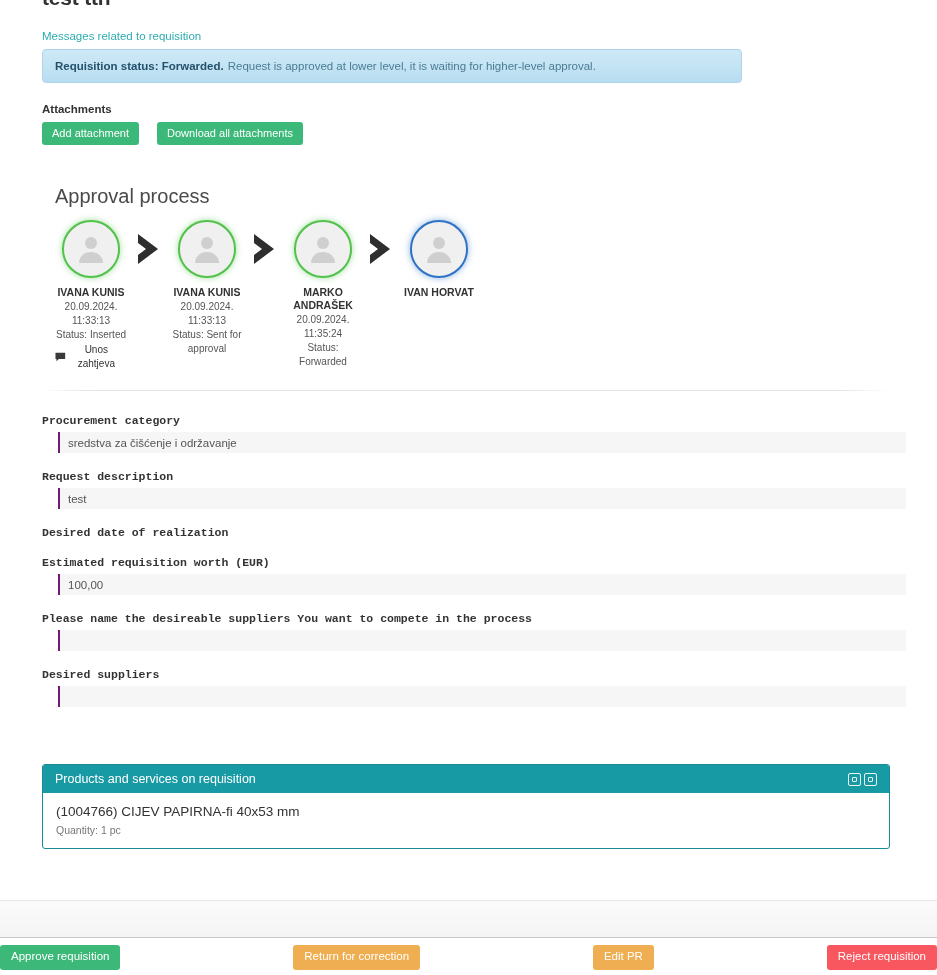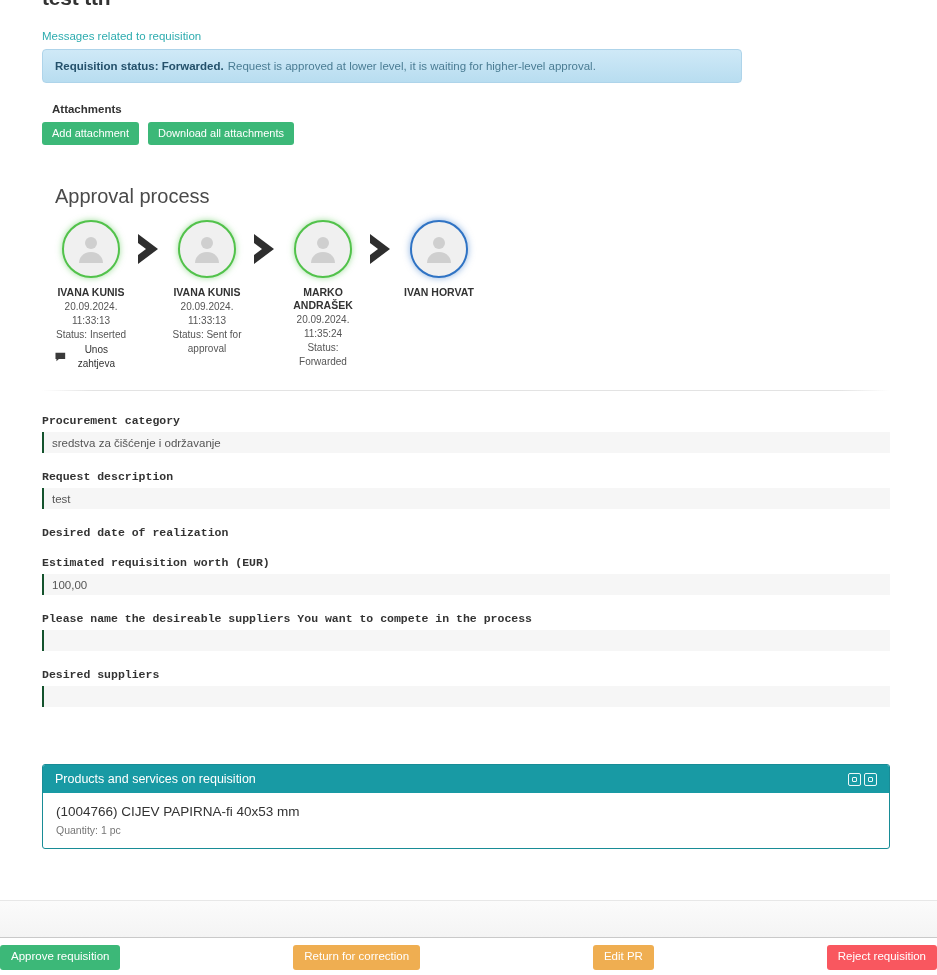--- a/index.html
+++ b/index.html
@@ -45,35 +45,35 @@
     border-radius:4px;
     font-size:11.5px; color:#31708f;
     display:flex; align-items:center;
     padding:0 12px;
   }
   .alert b{ color:#24516b; margin-right:4px; }
   .alert .alert-rest{ color:#4a7c93; }
 
   
   .attach-label{
-    position:absolute; left:52px; top:103px;
+    position:absolute; left:42px; top:103px;
     font-size:11.5px; font-weight:bold; color:#333;
   }
   .btn{
     border:none; border-radius:3px; color:#fff;
     font-family:"Liberation Sans", sans-serif;
     cursor:pointer; padding:0 10px;
     font-size:11px; line-height:1;
     display:inline-flex; align-items:center; justify-content:center;
     white-space:nowrap;
   }
   .btn-green{ background:#3cb878; }
   .attach-row{
     position:absolute; left:42px; top:122px;
-    display:flex; gap:9px;
+    display:flex; gap:18px;
   }
   .attach-row .btn{ height:23px; }
 
   
   .approval-head{
     position:absolute; left:55px; top:185px;
     font-size:20px; font-weight:normal; color:#4a4a4a;
   }
   .flow{
     position:absolute; left:55px; top:220px;
@@ -124,25 +124,25 @@
   
   .fields{ position:absolute; left:42px; top:414px; width:848px; }
   .field{ margin-bottom:17px; }
   .field-label{
     font-size:11.5px; font-weight:bold; color:#333;
     margin-bottom:5px; display:block;font-family:Liberation Mono, monospace;
   }
   .field-input{
     width:848px; height:21px;
     background:#f6f6f6;
-    border:none; border-left:2px solid #14532d;
+    border:none; border-left:2px solid #701a75;
     font-family:"Liberation Sans", sans-serif;
     font-size:11.5px; color:#555;
     padding:0 0 0 8px;
-    display:flex; align-items:center;
+    display:flex; align-items:center;margin-left:16px;
   }
 
   
   .panel{
     position:absolute; left:42px; top:764px;
     width:848px;
     border:1px solid #188c96;
     border-radius:3px;
     overflow:hidden;
     background:#fff;

